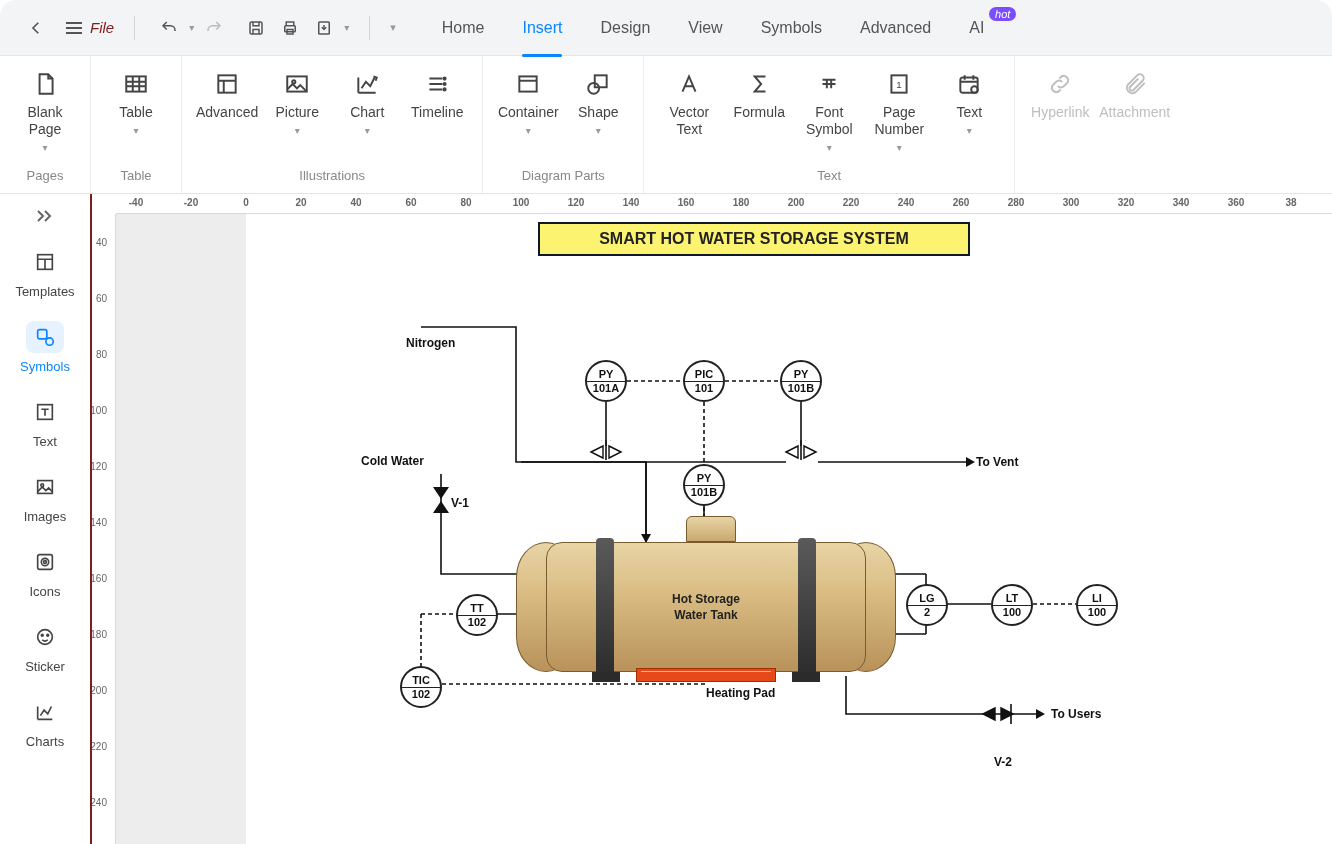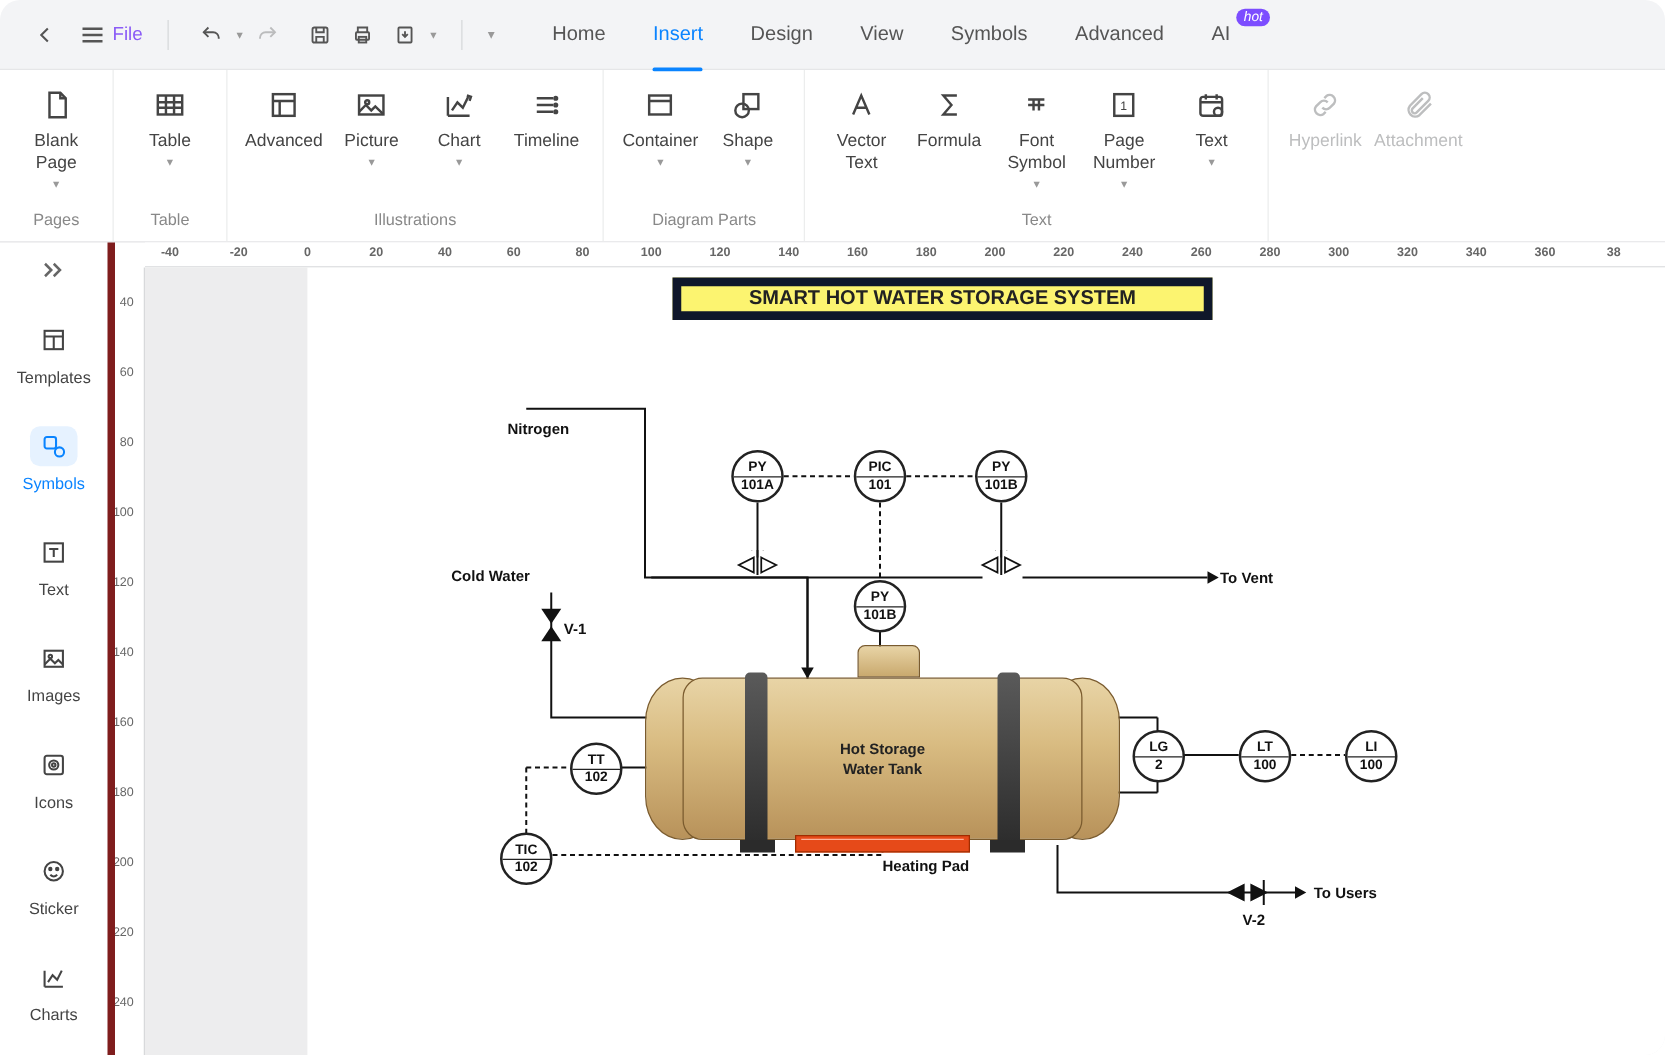--- a/index.html
+++ b/index.html
@@ -4,21 +4,21 @@
 <style>
 *{box-sizing:border-box;margin:0;padding:0;}
 body{font-family:-apple-system,BlinkMacSystemFont,"Segoe UI",Arial,sans-serif;width:1332px;height:844px;overflow:hidden;background:#fff;border-radius:16px;}
 .app{display:flex;flex-direction:column;height:100%;}
 
 
 .titlebar{height:56px;background:#f3f4f6;border-bottom:1px solid #e5e6e8;display:flex;align-items:center;padding:0 12px 0 22px;gap:6px;}
 .titlebar .sep{width:1px;height:24px;background:#d6d7da;margin:0 14px;}
 .tb-btn{display:flex;align-items:center;justify-content:center;width:28px;height:28px;border-radius:4px;color:#555;cursor:pointer;}
 .tb-btn svg{width:18px;height:18px;}
-.file-menu{display:flex;align-items:center;gap:8px;color:#8b5cf6;font-size:15px;cursor:pointer;}
+.file-menu{display:flex;align-items:center;gap:8px;color:#7f1d1d;font-size:15px;cursor:pointer;font-style:italic;}
 .file-menu .burger{display:flex;flex-direction:column;gap:3px;}
 .file-menu .burger div{width:16px;height:2px;background:#555;}
 .tabs{display:flex;gap:38px;margin-left:40px;font-size:16px;color:#555;}
 .tab{position:relative;padding:4px 0;cursor:pointer;}
 .tab.active{color:#0a84ff;}
 .tab.active::after{content:"";position:absolute;left:0;right:0;bottom:-16px;height:3px;background:#0a84ff;border-radius:2px;}
 .hot-badge{position:absolute;top:-8px;right:-32px;background:#7c4dff;color:#fff;font-size:11px;padding:1px 6px;border-radius:8px;font-style:italic;}
 
 
 .ribbon{height:138px;background:#fff;border-bottom:1px solid #e3e4e6;display:flex;}
@@ -26,21 +26,21 @@
 .rgroup .items{display:flex;gap:8px;align-items:flex-start;padding:0 14px;}
 .rgroup .glabel{font-size:13px;color:#888;padding-bottom:4px;}
 .ritem{display:flex;flex-direction:column;align-items:center;justify-content:flex-start;min-width:62px;gap:6px;color:#444;cursor:pointer;font-size:14px;text-align:center;line-height:1.2;padding-top:4px;}
 .ritem.disabled{color:#bdbebf;}
 .ritem .ricon{width:28px;height:28px;display:flex;align-items:center;justify-content:center;}
 .ritem .ricon svg{width:26px;height:26px;}
 .ritem .dd{font-size:10px;color:#999;margin-top:-2px;}
 
 
 .workspace{flex:1;display:flex;min-height:0;}
-.sidetools{width:92px;border-right:6px solid #7f1d1d;display:flex;flex-direction:column;align-items:center;padding-top:6px;gap:16px;}
+.sidetools{width:92px;border-right:2px solid #7f1d1d;display:flex;flex-direction:column;align-items:center;padding-top:6px;gap:6px;}
 .sidetools .collapse{height:32px;width:100%;display:flex;align-items:center;justify-content:center;color:#666;cursor:pointer;}
 .stool{display:flex;flex-direction:column;align-items:center;gap:6px;font-size:13px;color:#444;width:68px;padding:8px 0;border-radius:8px;cursor:pointer;}
 .stool.active{color:#0a84ff;}
 .stool.active .sicon{background:#e6f2ff;border-radius:8px;}
 .stool .sicon{width:38px;height:32px;display:flex;align-items:center;justify-content:center;}
 .stool .sicon svg{width:22px;height:22px;}
 
 .canvas-wrap{flex:1;display:flex;flex-direction:column;min-width:0;position:relative;}
 .hruler{height:20px;background:#fff;border-bottom:1px solid #d8d9db;display:flex;font-size:10px;color:#666;position:relative;overflow:hidden;margin-left:24px;font-weight:bold;}
 .hruler .tick{position:absolute;top:0;text-align:center;width:1px;}
@@ -49,21 +49,21 @@
 .canvas-inner{flex:1;display:flex;min-height:0;}
 .vruler{width:24px;background:#fff;border-right:1px solid #d8d9db;position:relative;font-size:10px;color:#666;overflow:hidden;}
 .vruler .ticklbl{position:absolute;right:8px;font-size:10px;transform:translateY(-50%);}
 
 .page-area{flex:1;overflow:hidden;background:#f3f4f5;position:relative;}
 .page-area .shadow{position:absolute;left:0;top:0;width:130px;height:100%;background:#ededee;}
 .page{position:absolute;left:130px;top:0;width:1090px;height:640px;background:#fff;}
 
 
 .diagram{position:absolute;inset:0;}
-.title-box{position:absolute;left:292px;top:8px;width:432px;height:34px;background:#fcf470;border:7px solid #0f172a;display:flex;align-items:center;justify-content:center;font-weight:700;font-size:16px;color:#222;}
+.title-box{position:absolute;left:292px;top:8px;width:432px;height:34px;background:#fcf470;border:2px solid #0f172a;display:flex;align-items:center;justify-content:center;font-weight:700;font-size:16px;color:#222;}
 .instr{position:absolute;width:42px;height:42px;border:2px solid #222;border-radius:50%;background:#fff;font-size:11px;font-weight:700;color:#111;display:flex;flex-direction:column;align-items:center;justify-content:center;line-height:1;}
 .instr .mid{border-top:1.5px solid #222;width:100%;}
 .instr span{padding:1px 0;}
 .lbl{position:absolute;font-size:12px;font-weight:700;color:#111;}
 .lbl.sm{font-weight:700;}
 .arrow-r{position:absolute;width:0;height:0;border-top:5px solid transparent;border-bottom:5px solid transparent;border-left:9px solid #111;}
 .arrow-d{position:absolute;width:0;height:0;border-left:5px solid transparent;border-right:5px solid transparent;border-top:9px solid #111;}
 
 
 .tank{position:absolute;left:280px;top:318px;width:360px;height:150px;}
@@ -553,21 +553,21 @@
               <div class="arrow-r" style="left:275px;top:355px;"></div>
               <div class="arrow-r" style="left:720px;top:243px;"></div>
               <div class="arrow-r" style="left:790px;top:495px;"></div>
               <div class="arrow-d" style="left:395px;top:320px;"></div>
 
               <div class="lbl" style="left:160px;top:122px;">Nitrogen</div>
               <div class="lbl" style="left:115px;top:240px;">Cold Water</div>
               <div class="lbl sm" style="left:205px;top:282px;">V-1</div>
               <div class="lbl" style="left:730px;top:241px;">To Vent</div>
               <div class="lbl" style="left:805px;top:493px;">To Users</div>
-              <div class="lbl sm" style="left:748px;top:515px;">V-2</div>
+              <div class="lbl sm" style="left:748px;top:541px;">V-2</div>
               <div class="lbl sm" style="left:460px;top:472px;">Heating Pad</div>
 
               <div class="instr" style="left:339px;top:146px;">
                   <span>PY</span>
                   <div class="mid"></div>
                   <span>101A</span>
                 </div>
               <div class="instr" style="left:437px;top:146px;">
                   <span>PIC</span>
                   <div class="mid"></div>

